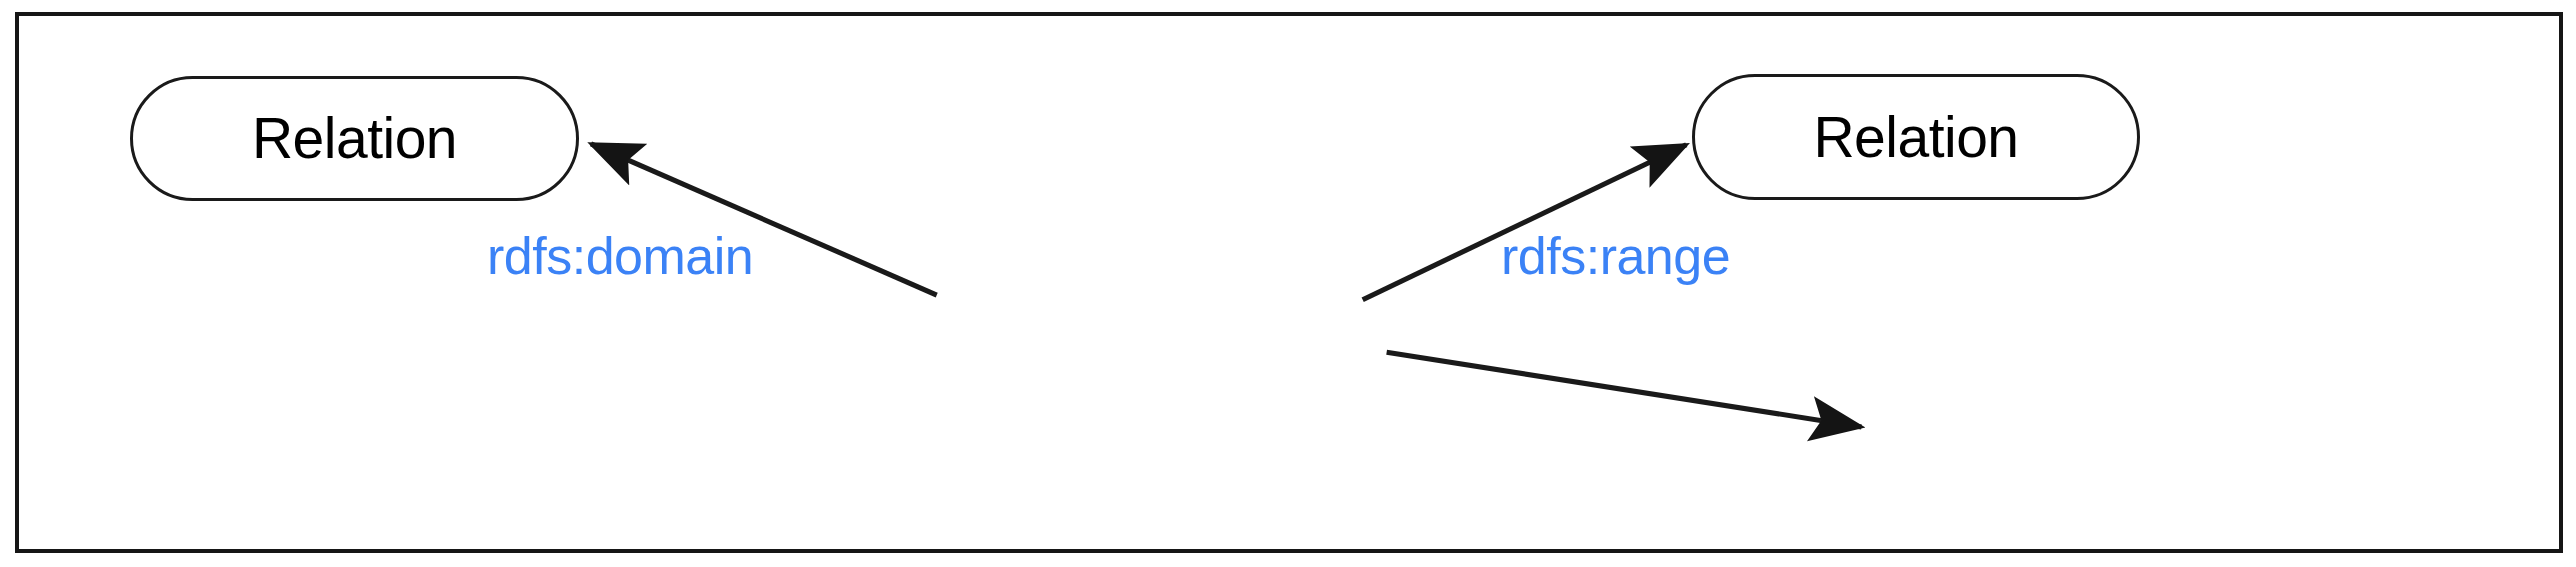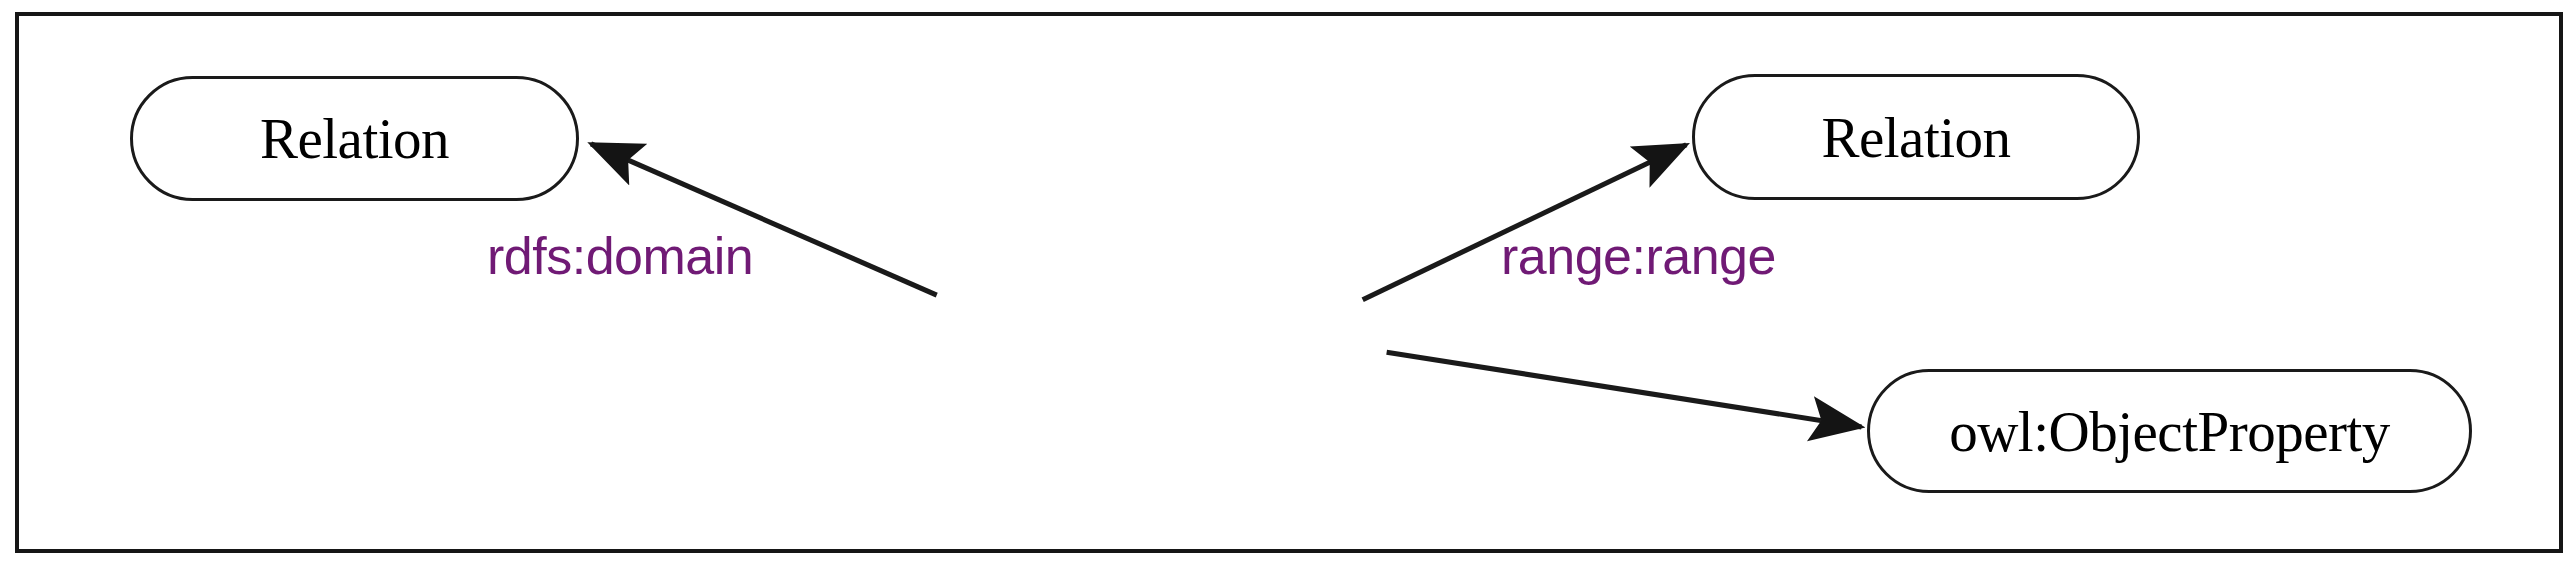--- a/index.html
+++ b/index.html
@@ -46,21 +46,20 @@
     text-align: center;
     color: #000000;
     font-family: "Liberation Sans", sans-serif;
     white-space: nowrap;
   }
   .node-label {
     font-size: 57px;
     line-height: 1;
     letter-spacing: -0.5px;
     color: #000000;
-    font-family: Liberation Serif, serif;
   }
   #node-relation-domain {
     left: 130px;
     top: 76px;
     width: 449px;
     height: 125px;
     border-radius: 63px;
   }
   #node-binary-relation {
     left: 887px;
@@ -81,21 +80,21 @@
     top: 369px;
     width: 605px;
     height: 124px;
     border-radius: 62px;
   }
   .edge-label {
     position: absolute;
     font-family: "Liberation Sans", sans-serif;
     font-size: 52px;
     line-height: 1;
-    color: #701a75;
+    color: #3b82f6;
     white-space: nowrap;
     letter-spacing: -0.5px;
   }
   #label-rdfs-domain {
     left: 487px;
     top: 230px;
   }
   #label-rdfs-range {
     left: 1501px;
     top: 230px;
@@ -128,23 +127,20 @@
 
   <div class="node" id="node-relation-domain">
     <span class="node-label">Relation</span>
   </div>
 
 
   <div class="node" id="node-relation-range">
     <span class="node-label">Relation</span>
   </div>
 
-  <div class="node" id="node-owl-objectproperty">
-    <span class="node-label">owl:ObjectProperty</span>
-  </div>
 
   <div class="edge-label" id="label-rdfs-domain">rdfs:domain</div>
 
-  <div class="edge-label" id="label-rdfs-range">range:range</div>
+  <div class="edge-label" id="label-rdfs-range">rdfs:range</div>
 
 
 </div>
 
 
 </body></html>

